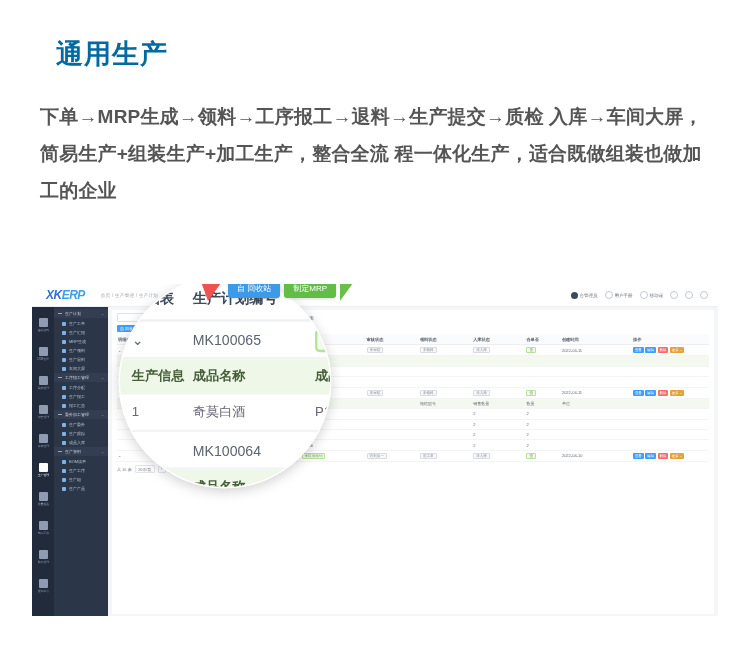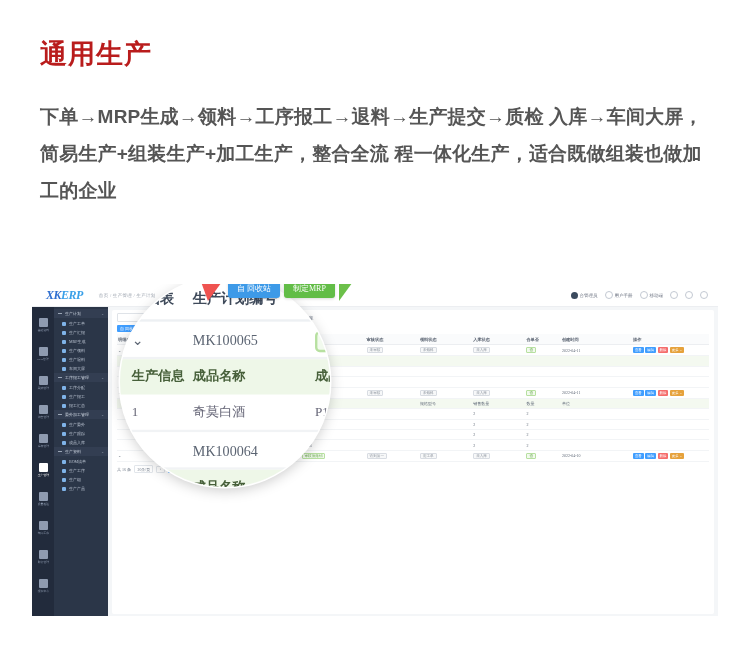--- a/index.html
+++ b/index.html
@@ -4,32 +4,32 @@
 <style>
   html,body{margin:0;padding:0;}
   body{
     width:750px;height:670px;background:#ffffff;
     font-family:"Liberation Sans","DejaVu Sans",sans-serif;
     overflow:hidden;position:relative;
   }
   
   .copy{padding:38px 40px 0 40px;}
   .page-title{
-    font-size:27px;font-weight:bold;color:#b91c1c;letter-spacing:1px;
-    margin:0 0 28px 0;line-height:1.2;
+    font-size:27px;font-weight:bold;color:#0369a1;letter-spacing:1px;
+    margin:0 0 28px 16px;line-height:1.2;
   }
   .desc{
     font-size:19px;color:#555555;line-height:1.95;margin:0;
     letter-spacing:0.2px;width:680px;font-weight:bold;
   }
   
   .shot{
     position:absolute;left:32px;top:284px;width:686px;height:332px;
     background:#000000;overflow:hidden;
-    font-family:Liberation Serif, serif;
+    font-family:Liberation Sans, sans-serif;
   }
   
   .topbar{height:22px;background:#ffffff;display:flex;align-items:center;
     border-bottom:1px solid #eceef1;position:relative;}
   .logo{font-size:12px;font-weight:bold;font-style:italic;color:#2f6fd0;
     margin-left:14px;letter-spacing:-0.5px;}
   .logo .k{color:#3aa0e8;}
   .crumb{font-size:4.5px;color:#9aa2ad;margin-left:16px;letter-spacing:.3px;}
   .topright{margin-left:auto;display:flex;align-items:center;gap:7px;
     margin-right:10px;font-size:4.5px;color:#6b7280;}

